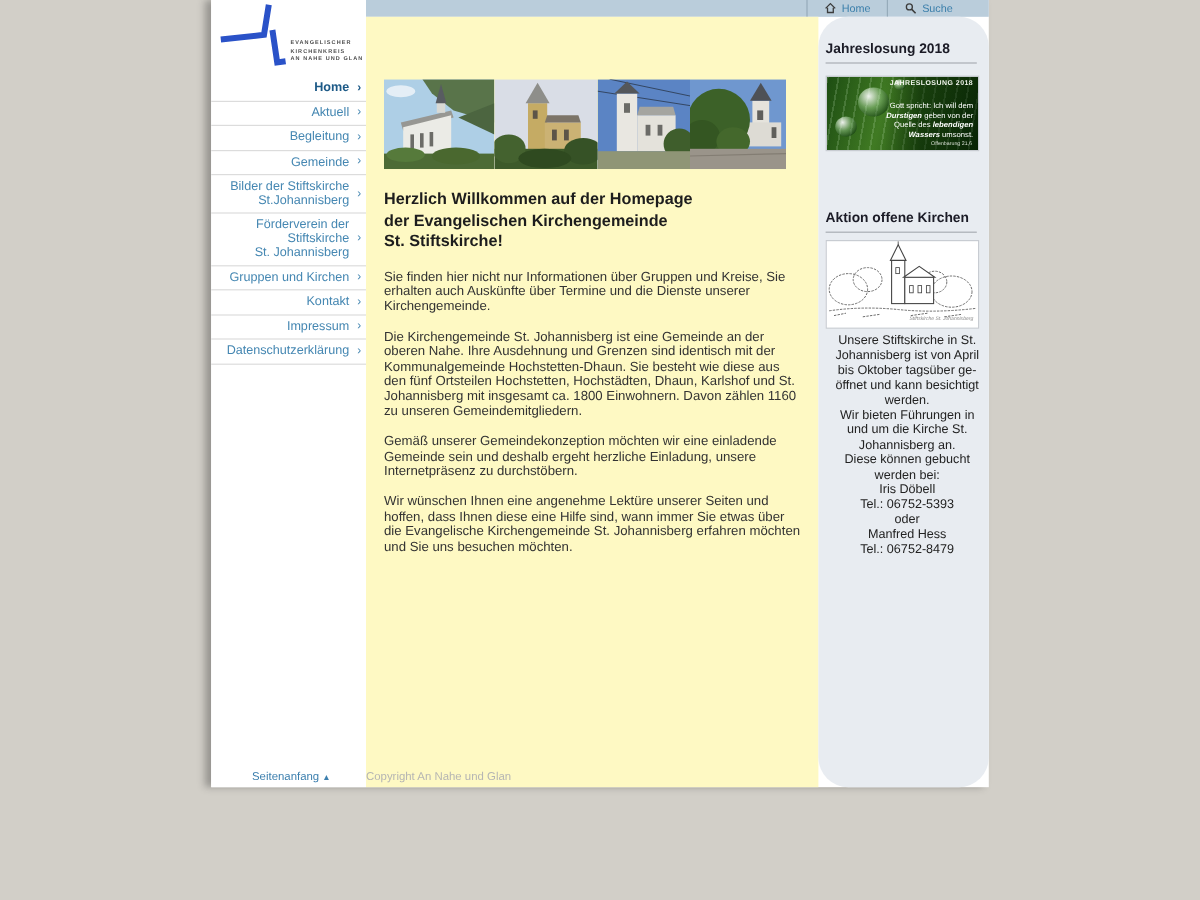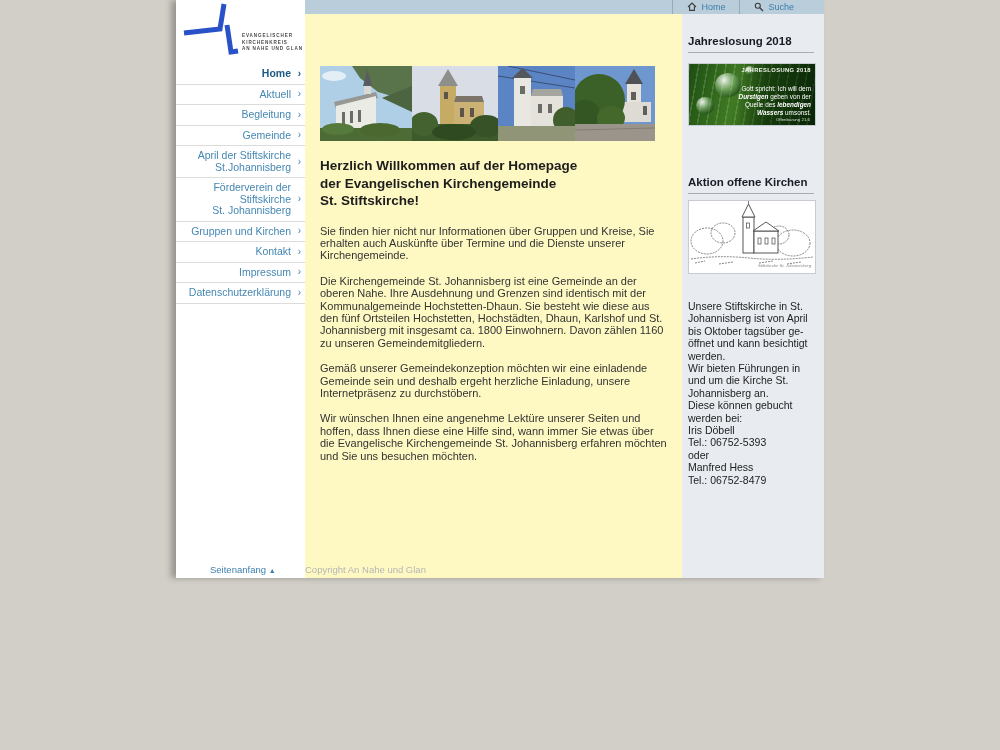--- a/index.html
+++ b/index.html
@@ -3,21 +3,21 @@
 <meta charset="utf-8">
 <style>
   html,body{margin:0;padding:0;}
   body{
     width:1000px;height:750px;overflow:hidden;
     background:#d2cfc8;
     font-family:"Liberation Sans","DejaVu Sans",sans-serif;
     -webkit-font-smoothing:antialiased;
   }
   .page{
-    position:relative;margin-left:176px;width:648px;height:578px;
+    position:relative;margin-left:176px;width:648px;height:656px;
     background:#ffffff;
     box-shadow:-5px 0 6px rgba(40,40,40,0.35);
   }
   
   .topbar{
     position:absolute;left:129px;right:0;top:0;height:14px;
     background:#bacddb;
     display:flex;justify-content:flex-end;align-items:center;
     padding-right:16px;box-sizing:border-box;
   }
@@ -59,21 +59,21 @@
   h1 span{display:block;}
   .maincol p{
     margin:15px 0 0 0;font-size:11px;line-height:12.4px;color:#333333;
     width:347px;
   }
   .maincol p + p{margin-top:13px;}
   
   .rightcol{
     position:absolute;left:506px;top:14px;width:142px;bottom:0;
     background:#e8ecf1;
-    padding:21px 10px 0 6px;box-sizing:border-box;
+    padding:21px 10px 0 6px;box-sizing:border-box;border-radius:25px;
   }
   .rightcol h3{
     margin:0;font-size:11.5px;line-height:12px;color:#1b1b26;font-weight:bold;
   }
   .rightcol hr{border:none;border-top:1px solid #a9adb3;margin:5px 0 0 0;}
   .jl-img{
     position:relative;width:126px;height:61px;margin-top:10px;
     background:
       linear-gradient(90deg,rgba(0,0,0,0) 38%,rgba(0,25,0,0.45) 62%),
       repeating-linear-gradient(100deg,rgba(225,255,220,0.16) 0 1.5px,rgba(0,0,0,0) 1.5px 9px),
@@ -96,22 +96,22 @@
     font-size:6.4px;line-height:8px;color:#ffffff;
   }
   .jl-quote .em{font-weight:bold;font-style:italic;}
   .jl-ref{position:absolute;right:5px;bottom:3px;font-size:4.4px;color:#d8dfd4;}
   .ok-head{margin-top:50px !important;}
   .ok-img{
     width:126px;height:72px;margin-top:6px;background:#ffffff;
     border:1px solid #c8ccd2;
   }
   .ok-text{
-    margin-top:26px;font-size:10.5px;line-height:12.4px;color:#222222;
-    white-space:pre-line;width:136px;
+    margin-top:4px;font-size:10.5px;line-height:12.4px;color:#222222;
+    white-space:pre-line;width:136px;text-align:center;
   }
   
   .footer-top{
     position:absolute;left:34px;bottom:3px;font-size:9.5px;color:#3c7fae;
     text-decoration:none;cursor:pointer;
   }
   .footer-top .arr{font-size:7px;}
   .footer-copy{
     position:absolute;left:129px;width:377px;bottom:3px;text-align:left;
     font-size:9.5px;color:#b5b5b3;
@@ -166,21 +166,21 @@
       </a>
       <a class="nav-item">
         <span class="nav-label">Begleitung</span>
         <span class="nav-arrow">›</span>
       </a>
       <a class="nav-item">
         <span class="nav-label">Gemeinde</span>
         <span class="nav-arrow">›</span>
       </a>
       <a class="nav-item">
-        <span class="nav-label">April der Stiftskirche
+        <span class="nav-label">Bilder der Stiftskirche
 St.Johannisberg</span>
         <span class="nav-arrow">›</span>
       </a>
       <a class="nav-item">
         <span class="nav-label">Förderverein der Stiftskirche
 St. Johannisberg</span>
         <span class="nav-arrow">›</span>
       </a>
       <a class="nav-item">
         <span class="nav-label">Gruppen und Kirchen</span>

